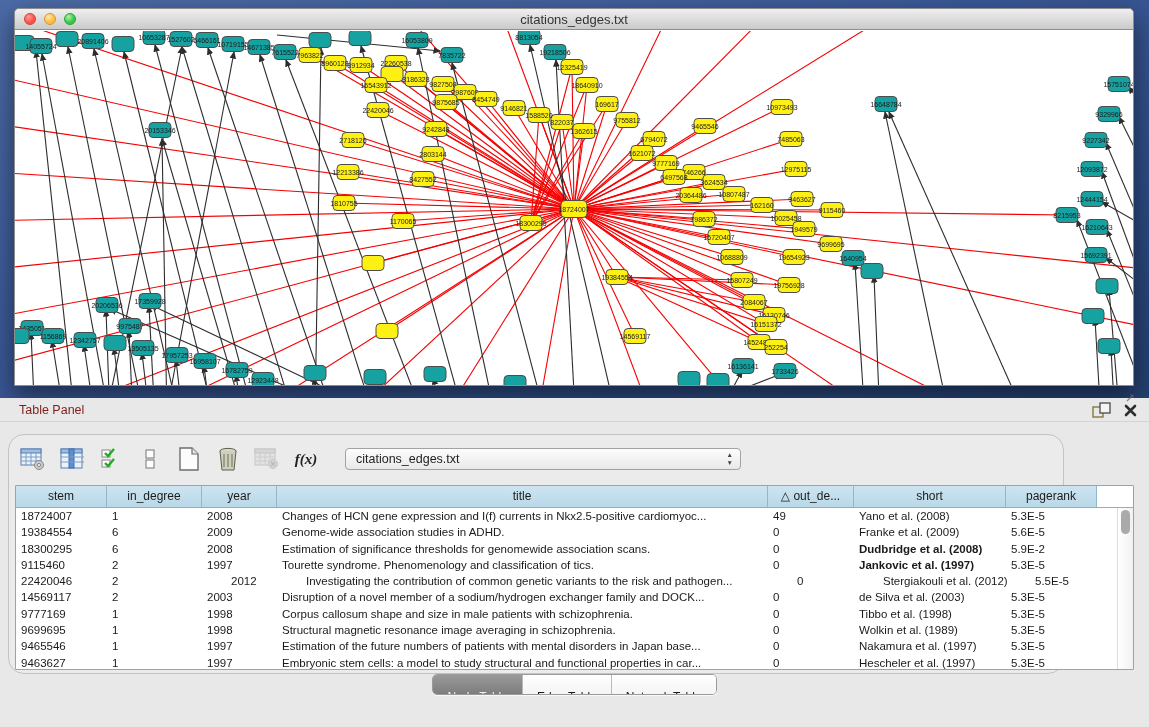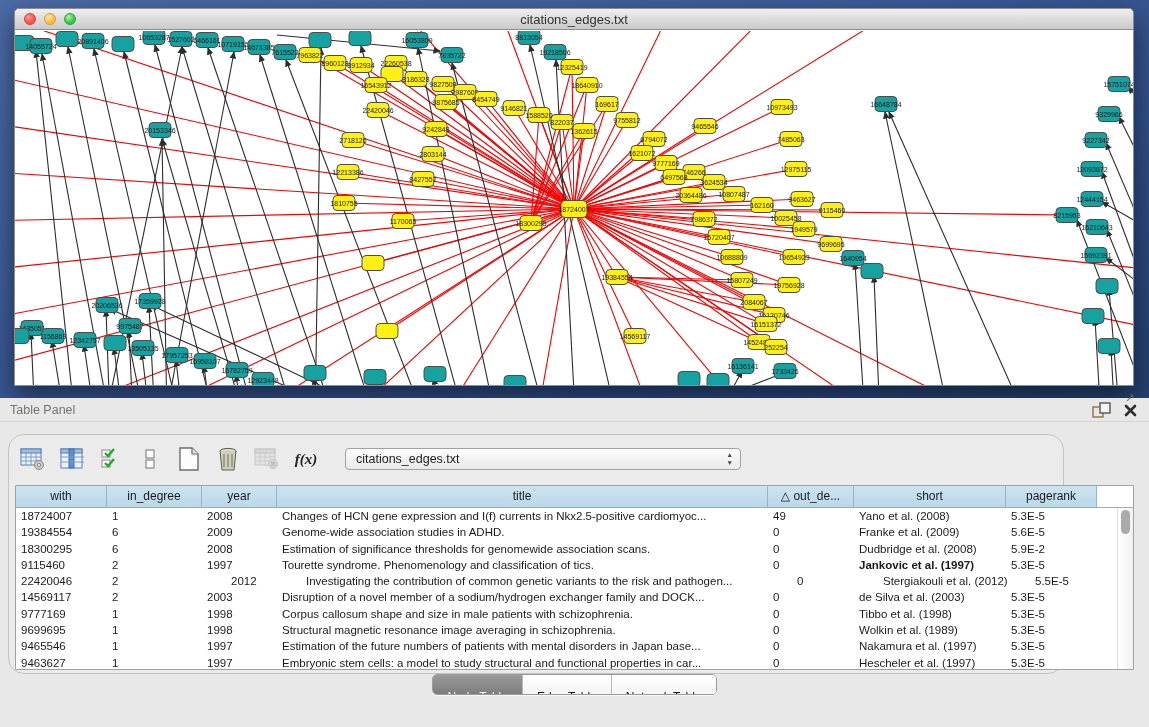--- a/index.html
+++ b/index.html
@@ -19,21 +19,21 @@
   .lights { position:absolute; left:9px; top:4px; display:flex; gap:8px; }
   .light { width:12px; height:12px; border-radius:50%; }
   .light.red    { background:radial-gradient(circle at 35% 30%, #ff9a92, #fb504a 60%); border:1px solid #cf3f3c; }
   .light.yellow { background:radial-gradient(circle at 35% 30%, #ffe9a8, #fdbb40 60%); border:1px solid #cf9a33; }
   .light.green  { background:radial-gradient(circle at 35% 30%, #b4f2a1, #32c749 60%); border:1px solid #2aa13c; }
   .graph-area { position:absolute; left:0; top:22px; width:1118px; height:356px; background:#fff; }
 
   
   .table-panel { position:absolute; left:0; top:398px; width:1149px; height:302px; background:#e8e8e8; }
   .tp-titlebar { position:relative; height:24px; border-bottom:1px solid #d4d4d4; }
-  .tp-title { position:absolute; left:10px; top:5px; font-size:12.5px; color:#737373; }
+  .tp-title { position:absolute; left:19px; top:5px; font-size:12.5px; color:#7f1d1d; }
   .tp-float-btn { position:absolute; left:1092px; top:4px; width:20px; height:17px; cursor:default; }
   .tp-close-btn { position:absolute; left:1122px; top:4px; width:17px; height:17px; }
   .panel-resize { position:absolute; left:1124px; top:-6px; width:12px; height:12px; opacity:.75; }
 
   .tp-body { position:absolute; left:8px; top:36px; width:1056px; height:240px;
     background:#ebebeb; border:1px solid #c3c3c3; border-radius:16px; }
   .toolbar { position:absolute; left:10px; top:8px; height:32px; display:flex; align-items:center; gap:11px; }
   .tool-btn { width:28px; height:28px; display:flex; align-items:center; justify-content:center; background:transparent; border:none; }
   .fx { font-family:"Liberation Serif", serif; font-style:italic; font-weight:bold; font-size:15px; color:#222; }
   .combo { position:relative; margin-left:14px; width:396px; height:22px; border:1px solid #a2a2a2; border-radius:4px;
@@ -770,21 +770,21 @@
         </button>
         <button class="tool-btn fx">f(x)</button>
         <div class="combo">
           <span>citations_edges.txt</span>
           <span class="arrows">▲<br>▼</span>
         </div>
       </div>
 
       <div class="tbl-wrap">
         <div class="thead" id="thead">
-            <div class="th" style="width: 91px;">with</div>
+            <div class="th" style="width: 91px;">stem</div>
             <div class="th" style="width: 95px;">in_degree</div>
             <div class="th" style="width: 75px;">year</div>
             <div class="th" style="width: 491px;">title</div>
             <div class="th" style="width: 86px;">△ out_de...</div>
             <div class="th" style="width: 152px;">short</div>
             <div class="th" style="width: 91px;">pagerank</div>
           </div>
         <div class="tbody" id="tbody">
             <div class="tr">
               <div class="td" style="width: 91px;">18724007</div>
@@ -803,21 +803,21 @@
               <div class="td" style="width: 86px;">0</div>
               <div class="td" style="width: 152px;">Franke et al. (2009)</div>
               <div class="td" style="width: 91px;">5.6E-5</div>
             </div>
             <div class="tr">
               <div class="td" style="width: 91px;">18300295</div>
               <div class="td" style="width: 95px;">6</div>
               <div class="td" style="width: 75px;">2008</div>
               <div class="td" style="width: 491px;">Estimation of significance thresholds for genomewide association scans.</div>
               <div class="td" style="width: 86px;">0</div>
-              <div class="td" style="width: 152px;">Dudbridge et al. (2008)</div>
+              <div class="td" style="width: 152px; font-weight: bold;">Dudbridge et al. (2008)</div>
               <div class="td" style="width: 91px;">5.9E-2</div>
             </div>
             <div class="tr">
               <div class="td" style="width: 91px;">9115460</div>
               <div class="td" style="width: 95px;">2</div>
               <div class="td" style="width: 75px;">1997</div>
               <div class="td" style="width: 491px;">Tourette syndrome. Phenomenology and classification of tics.</div>
               <div class="td" style="width: 86px;">0</div>
               <div class="td" style="width: 152px; font-weight: bold;">Jankovic et al. (1997)</div>
               <div class="td" style="width: 91px;">5.3E-5</div>

